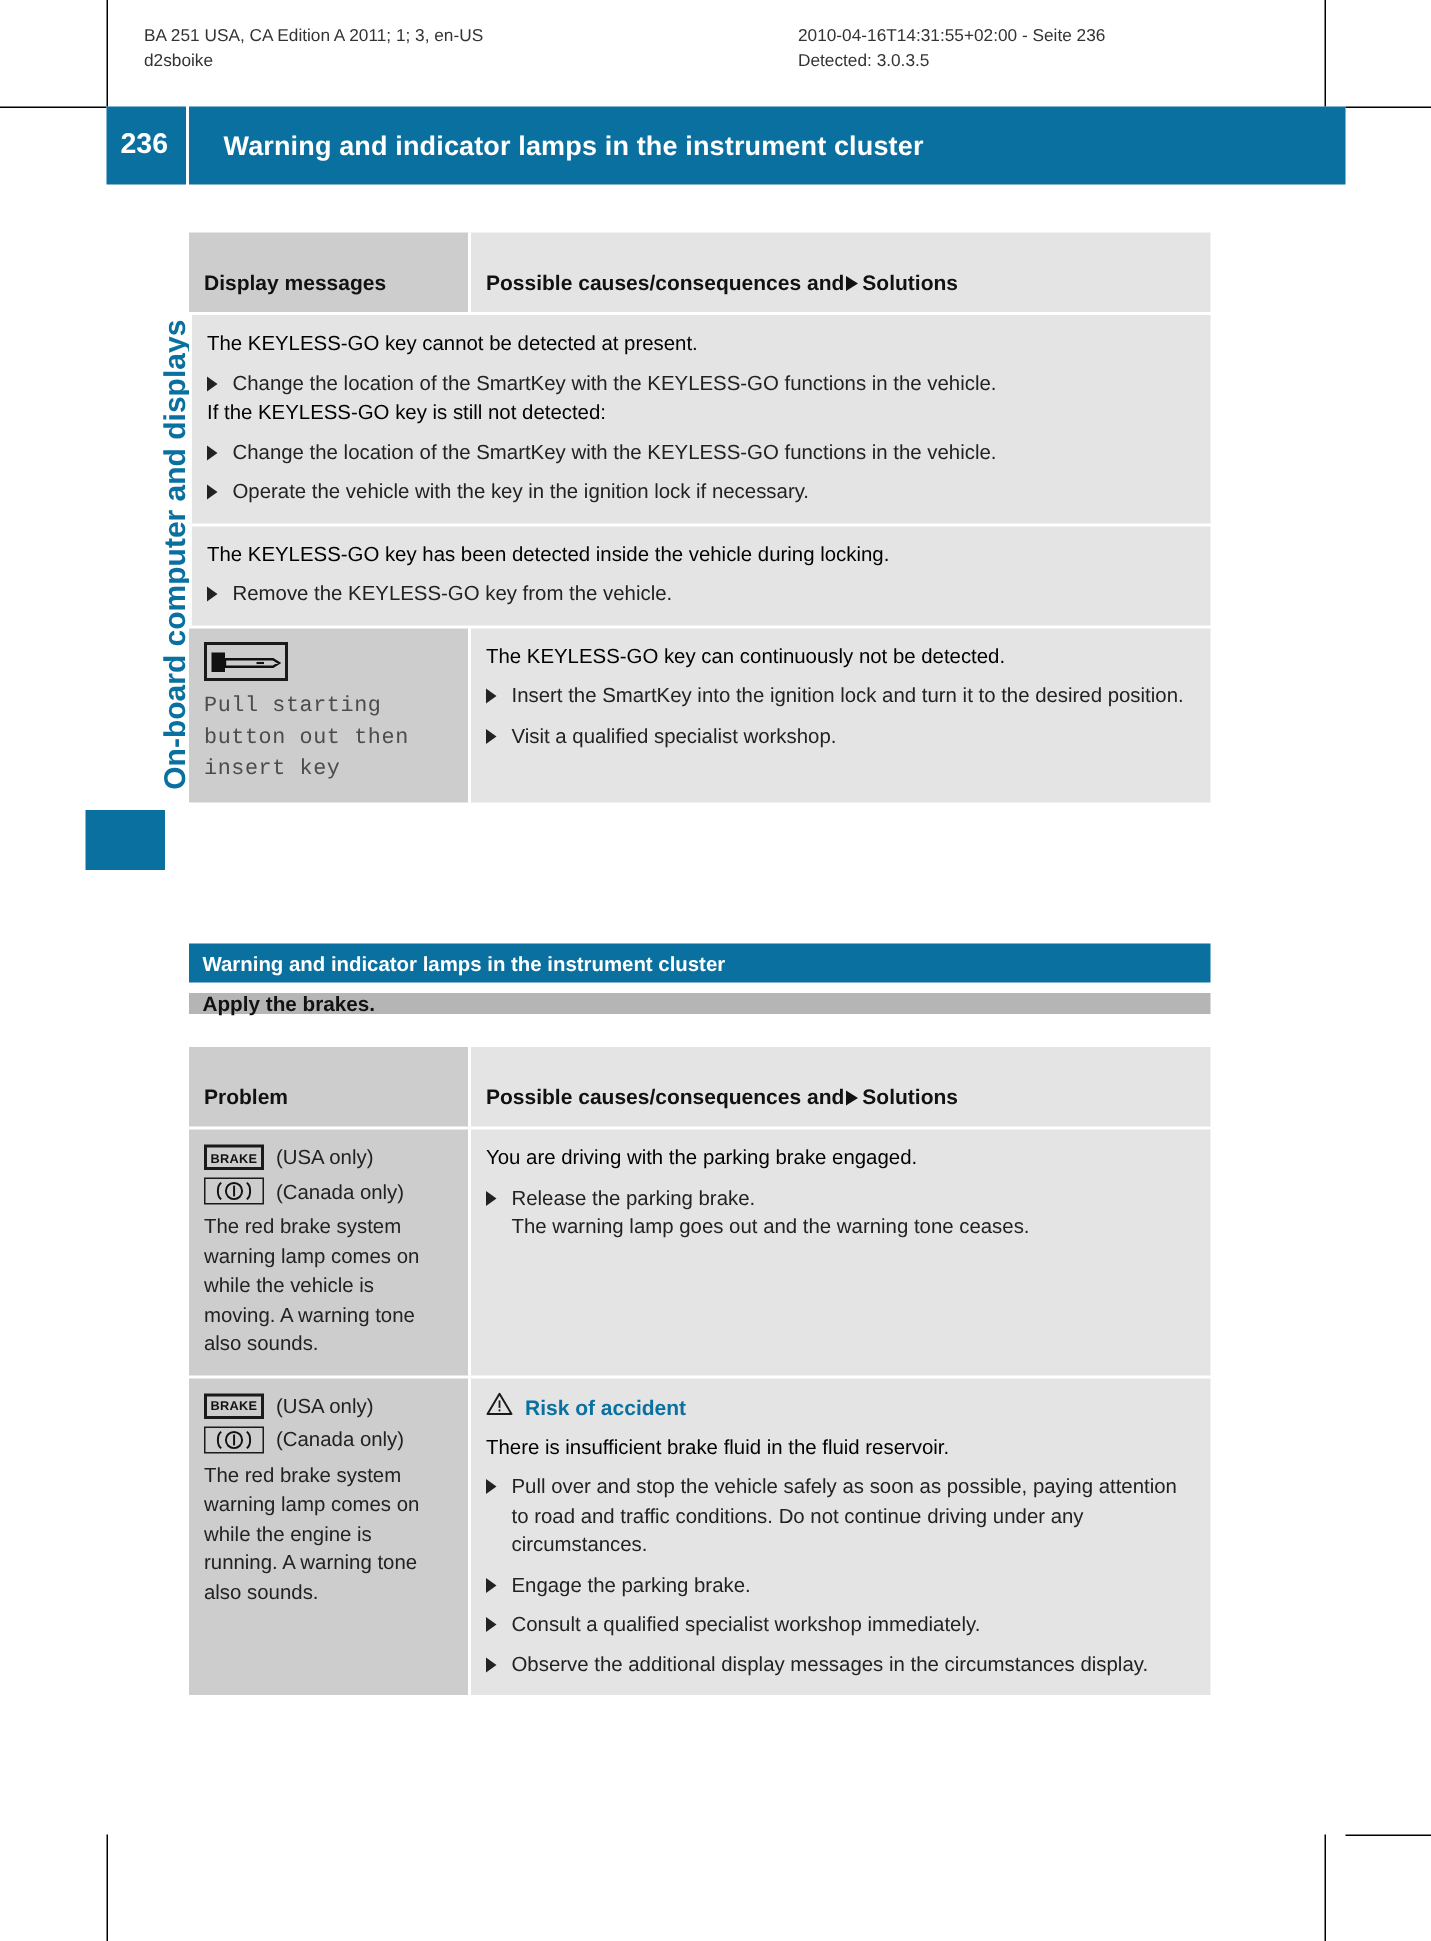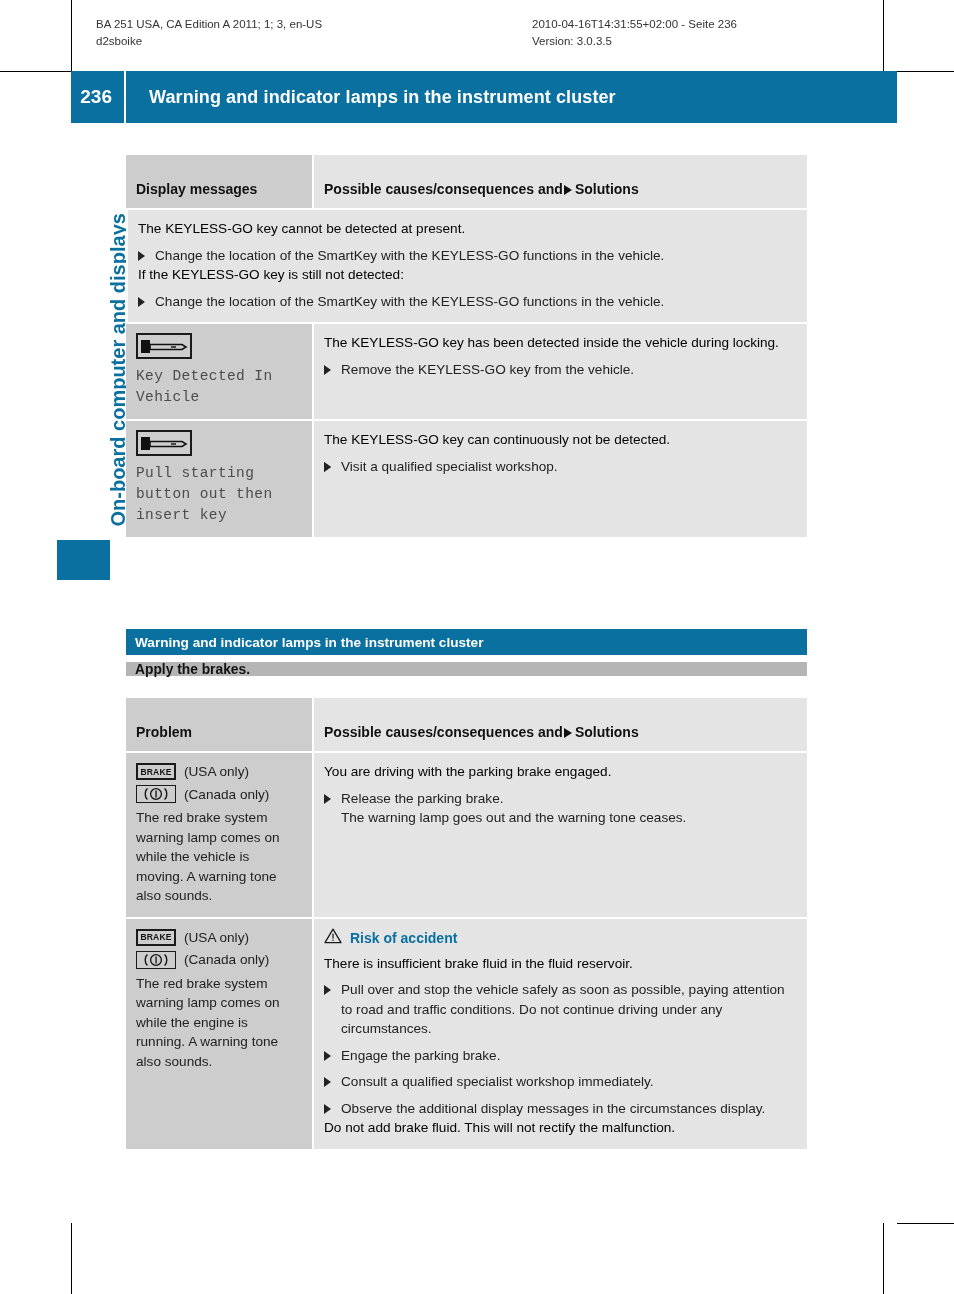--- a/index.html
+++ b/index.html
@@ -295,21 +295,21 @@
 <div class="crop crop-v-bl"></div>
 <div class="crop crop-v-br"></div>
 <div class="crop crop-h-br"></div>
 
 <div class="runhead runhead-left">
   <div>BA 251 USA, CA Edition A 2011; 1; 3, en-US</div>
   <div>d2sboike</div>
 </div>
 <div class="runhead runhead-right">
   <div>2010-04-16T14:31:55+02:00 - Seite 236</div>
-  <div>Version: 3.0.3.5</div>
+  <div>Detected: 3.0.3.5</div>
 </div>
 
 <div class="page-number-box"></div>
 <div class="page-number">236</div>
 <div class="header-bar">
   <div class="header-title">Warning and indicator lamps in the instrument cluster</div>
 </div>
 
 <div class="chapter-tab-text">On-board computer and displays</div>
 <div class="chapter-tab-block"></div>
@@ -324,54 +324,45 @@
       <span class="hdr-text">Possible causes/consequences and</span><span class="tri-inline"></span><span class="hdr-text">Solutions</span>
     </div>
   </div>
 
   <div class="trow">
     <div class="col-right">
       <div class="p">The KEYLESS-GO key cannot be detected at present.</div>
       <div class="bullet"><span class="tri"></span><span>Change the location of the SmartKey with the KEYLESS-GO functions in the vehicle.</span></div>
       <div class="p">If the KEYLESS-GO key is still not detected:</div>
       <div class="bullet"><span class="tri"></span><span>Change the location of the SmartKey with the KEYLESS-GO functions in the vehicle.</span></div>
+      <div class="bullet"><span class="tri"></span><span>Operate the vehicle with the key in the ignition lock if necessary.</span></div>
     </div>
   </div>
 
   <div class="trow">
-    <div class="col-left">
-      <span class="key-icon">
-        <svg width="52" height="22" viewBox="0 0 52 22">
-          <rect x="3" y="5" width="9" height="13" fill="#111111"></rect>
-          <path d="M12 9.5 L44 9.5 L48 12 L44 14.5 L12 14.5 Z" fill="#cdcdcd" stroke="#111111" stroke-width="1.6"></path>
-          <path d="M33 12 L38 12" stroke="#111111" stroke-width="1.4"></path>
-        </svg>
-      </span>
-      <div class="mono">Key Detected In Vehicle</div>
-    </div>
     <div class="col-right">
       <div class="p">The KEYLESS-GO key has been detected inside the vehicle during locking.</div>
       <div class="bullet"><span class="tri"></span><span>Remove the KEYLESS-GO key from the vehicle.</span></div>
     </div>
   </div>
 
   <div class="trow">
     <div class="col-left">
       <span class="key-icon">
         <svg width="52" height="22" viewBox="0 0 52 22">
           <rect x="3" y="5" width="9" height="13" fill="#111111"></rect>
           <path d="M12 9.5 L44 9.5 L48 12 L44 14.5 L12 14.5 Z" fill="#cdcdcd" stroke="#111111" stroke-width="1.6"></path>
           <path d="M33 12 L38 12" stroke="#111111" stroke-width="1.4"></path>
         </svg>
       </span>
       <div class="mono">Pull starting button out then insert key</div>
     </div>
     <div class="col-right">
       <div class="p">The KEYLESS-GO key can continuously not be detected.</div>
-      <div class="bullet"><span class="tri"></span></div>
+      <div class="bullet"><span class="tri"></span><span>Insert the SmartKey into the ignition lock and turn it to the desired position.</span></div>
       <div class="bullet"><span class="tri"></span><span>Visit a qualified specialist workshop.</span></div>
     </div>
   </div>
 </div>
 
 <div class="section-bar" style="top:629px;">
   <span>Warning and indicator lamps in the instrument cluster</span>
 </div>
 <div class="subsection-bar" style="top:662px;">
   <span>Apply the brakes.</span>
@@ -442,16 +433,15 @@
             <rect x="8.4" y="11.6" width="1.2" height="1.3" fill="#1a1a1a"></rect>
           </svg>
         </span>
         <span class="warn-title">Risk of accident</span>
       </div>
       <div class="p">There is insufficient brake fluid in the fluid reservoir.</div>
       <div class="bullet"><span class="tri"></span><span>Pull over and stop the vehicle safely as soon as possible, paying attention to road and traffic conditions. Do not continue driving under any circumstances.</span></div>
       <div class="bullet"><span class="tri"></span><span>Engage the parking brake.</span></div>
       <div class="bullet"><span class="tri"></span><span>Consult a qualified specialist workshop immediately.</span></div>
       <div class="bullet"><span class="tri"></span><span>Observe the additional display messages in the circumstances display.</span></div>
-      <div class="p">Do not add brake fluid. This will not rectify the malfunction.</div>
     </div>
   </div>
 </div>
 
 </body></html>

